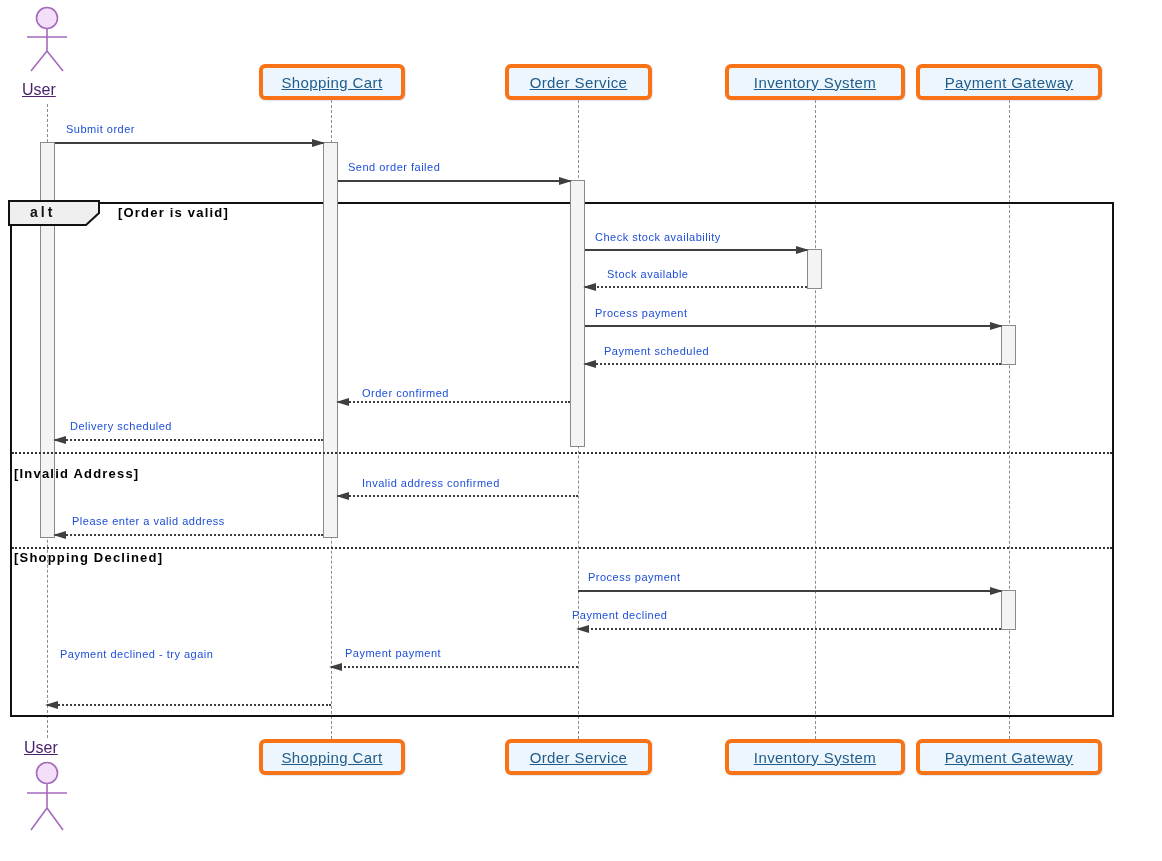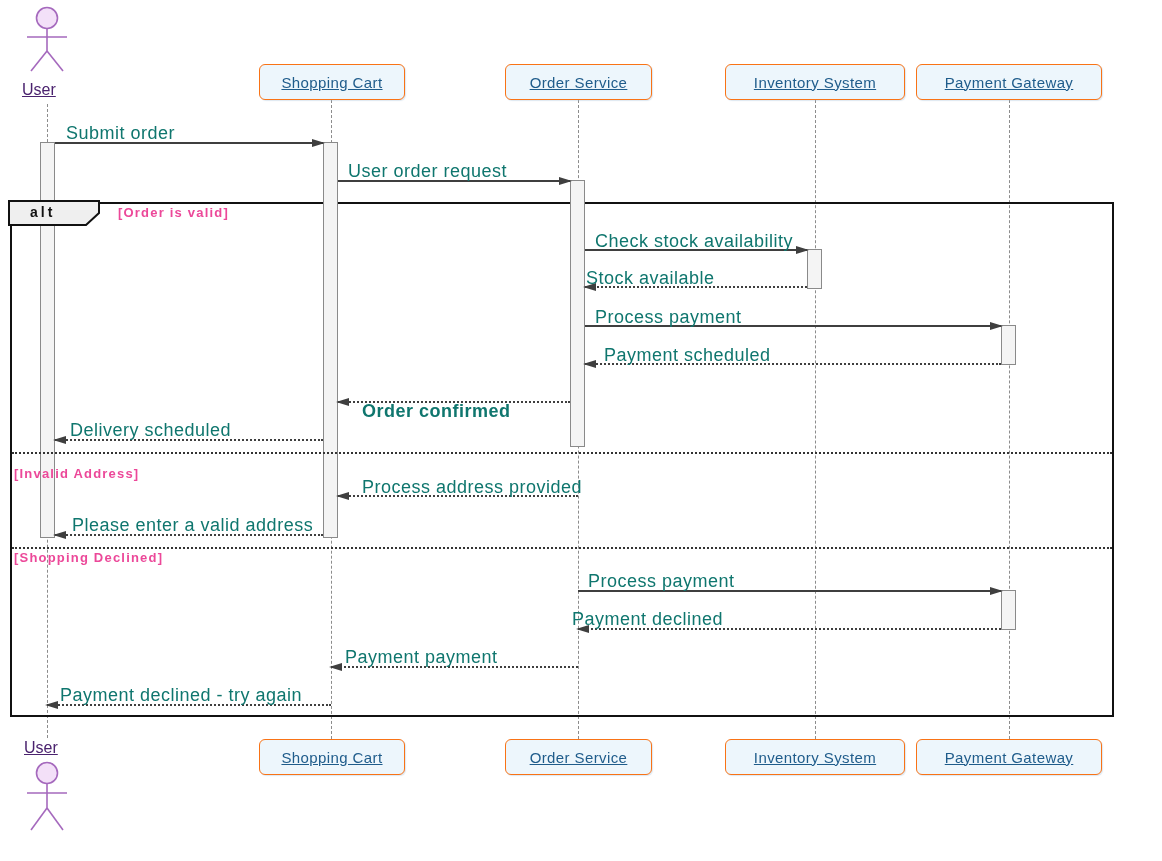--- a/index.html
+++ b/index.html
@@ -10,59 +10,59 @@
   
   .lifeline { position:absolute; width:0; border-left:1px dashed #8C8C8C; z-index:1; }
   
   .activation {
     position:absolute; width:15px; box-sizing:border-box;
     background:#F4F4F4; border:1px solid #8A8A8A; z-index:3;
   }
   
   .pbox {
     position:absolute; height:36px; box-sizing:border-box; z-index:4;
-    background:#EDF6FC; border:1px solid #f97316; border-radius:6px;
+    background:#EDF6FC; border:4px solid #f97316; border-radius:6px;
     display:flex; align-items:center; justify-content:center;
     box-shadow:1px 1px 1px rgba(160,190,215,.35);
   }
   .pbox span {
     color:#1F5C8B; font-size:15px; letter-spacing:.4px;
     text-decoration:underline; white-space:nowrap;
   }
   
   .actor-svg { position:absolute; z-index:4; }
   .actor-svg line { stroke:#A569BD; stroke-width:1.6; }
   .actor-svg circle { fill:#F3E0F8; stroke:#A569BD; stroke-width:1.6; }
   .actor-label {
     position:absolute; z-index:4; color:#4A226E; font-size:16px;
     text-decoration:underline; white-space:nowrap;
   }
   
   .msg-label {
-    position:absolute; z-index:5; color:#0f766e; font-size:18px;
+    position:absolute; z-index:5; color:#1d4ed8; font-size:11px;
     letter-spacing:.5px; white-space:nowrap;
   }
   .arrow { position:absolute; height:0; border-top:2px solid #3F3F3F; z-index:4; }
   .arrow.dotted { border-top-style:dotted; }
   .arrow .head { position:absolute; width:0; height:0; top:-5px; }
   .arrow .head.right { right:-2px; border-left:13px solid #3F3F3F; border-top:4px solid transparent; border-bottom:4px solid transparent; }
   .arrow .head.left  { left:-2px;  border-right:13px solid #3F3F3F; border-top:4px solid transparent; border-bottom:4px solid transparent; }
   
   .frame {
     position:absolute; left:10px; top:202px; width:1104px; height:515px;
     box-sizing:border-box; border:2px solid #111111; z-index:2;
   }
   .pentagon { position:absolute; left:8px; top:200px; z-index:5; }
   .pentagon path { fill:#EFEFEF; stroke:#111111; stroke-width:2; }
   .op-label {
     position:absolute; left:30px; top:204px; z-index:6; color:#111;
     font-size:14px; font-weight:bold; letter-spacing:3px;
   }
   .guard {
-    position:absolute; z-index:6; color:#ec4899; font-size:13px; font-weight:bold;
+    position:absolute; z-index:6; color:#000000; font-size:13px; font-weight:bold;
     letter-spacing:1.2px; white-space:nowrap;
   }
   .divider { position:absolute; left:12px; width:1100px; height:0; border-top:2px dotted #333; z-index:4; }
 </style>
 </head>
 <body>
 
 <div id="canvas">
 
   <div class="lifeline" style="left:47px;   top:104px; height:634px;"></div>
@@ -109,56 +109,56 @@
   <div class="activation" style="left:570px;  top:180px; height:267px;"></div>
   <div class="activation" style="left:807px;  top:249px; height:40px;"></div>
   <div class="activation" style="left:1001px; top:325px; height:40px;"></div>
   <div class="activation" style="left:1001px; top:590px; height:40px;"></div>
 
   <div class="msg-label" style="left:66px; top:123px;">Submit order</div>
   <div class="arrow" style="left:55px; top:142px; width:268px;">
     <i class="head right"></i>
   </div>
 
-  <div class="msg-label" style="left:348px; top:161px;">User order request</div>
+  <div class="msg-label" style="left:348px; top:161px;">Send order failed</div>
   <div class="arrow" style="left:338px; top:180px; width:232px;">
     <i class="head right"></i>
   </div>
 
   <div class="msg-label" style="left:595px; top:231px;">Check stock availability</div>
   <div class="arrow" style="left:585px; top:249px; width:222px;">
     <i class="head right"></i>
   </div>
 
-  <div class="msg-label" style="left:586px; top:268px;">Stock available</div>
+  <div class="msg-label" style="left:607px; top:268px;">Stock available</div>
   <div class="arrow dotted" style="left:585px; top:286px; width:222px;">
     <i class="head left"></i>
   </div>
 
   <div class="msg-label" style="left:595px; top:307px;">Process payment</div>
   <div class="arrow" style="left:585px; top:325px; width:416px;">
     <i class="head right"></i>
   </div>
 
   <div class="msg-label" style="left:604px; top:345px;">Payment scheduled</div>
   <div class="arrow dotted" style="left:585px; top:363px; width:416px;">
     <i class="head left"></i>
   </div>
 
-  <div class="msg-label" style="left:362px; top:401px;font-weight:bold;">Order confirmed</div>
+  <div class="msg-label" style="left:362px; top:387px;">Order confirmed</div>
   <div class="arrow dotted" style="left:338px; top:401px; width:232px;">
     <i class="head left"></i>
   </div>
 
   <div class="msg-label" style="left:70px; top:420px;">Delivery scheduled</div>
   <div class="arrow dotted" style="left:55px; top:439px; width:268px;">
     <i class="head left"></i>
   </div>
 
-  <div class="msg-label" style="left:362px; top:477px;">Process address provided</div>
+  <div class="msg-label" style="left:362px; top:477px;">Invalid address confirmed</div>
   <div class="arrow dotted" style="left:338px; top:495px; width:240px;">
     <i class="head left"></i>
   </div>
 
   <div class="msg-label" style="left:72px; top:515px;">Please enter a valid address</div>
   <div class="arrow dotted" style="left:55px; top:534px; width:268px;">
     <i class="head left"></i>
   </div>
 
   <div class="msg-label" style="left:588px; top:571px;">Process payment</div>
@@ -169,21 +169,21 @@
   <div class="msg-label" style="left:572px; top:609px;">Payment declined</div>
   <div class="arrow dotted" style="left:578px; top:628px; width:423px;">
     <i class="head left"></i>
   </div>
 
   <div class="msg-label" style="left:345px; top:647px;">Payment payment</div>
   <div class="arrow dotted" style="left:331px; top:666px; width:247px;">
     <i class="head left"></i>
   </div>
 
-  <div class="msg-label" style="left:60px; top:685px;">Payment declined - try again</div>
+  <div class="msg-label" style="left:60px; top:648px;">Payment declined - try again</div>
   <div class="arrow dotted" style="left:47px; top:704px; width:284px;">
     <i class="head left"></i>
   </div>
 
   <div class="pbox" style="left:259px; top:739px; width:146px;">
     <span>Shopping Cart</span>
   </div>
   <div class="pbox" style="left:505px; top:739px; width:147px;">
     <span>Order Service</span>
   </div>

